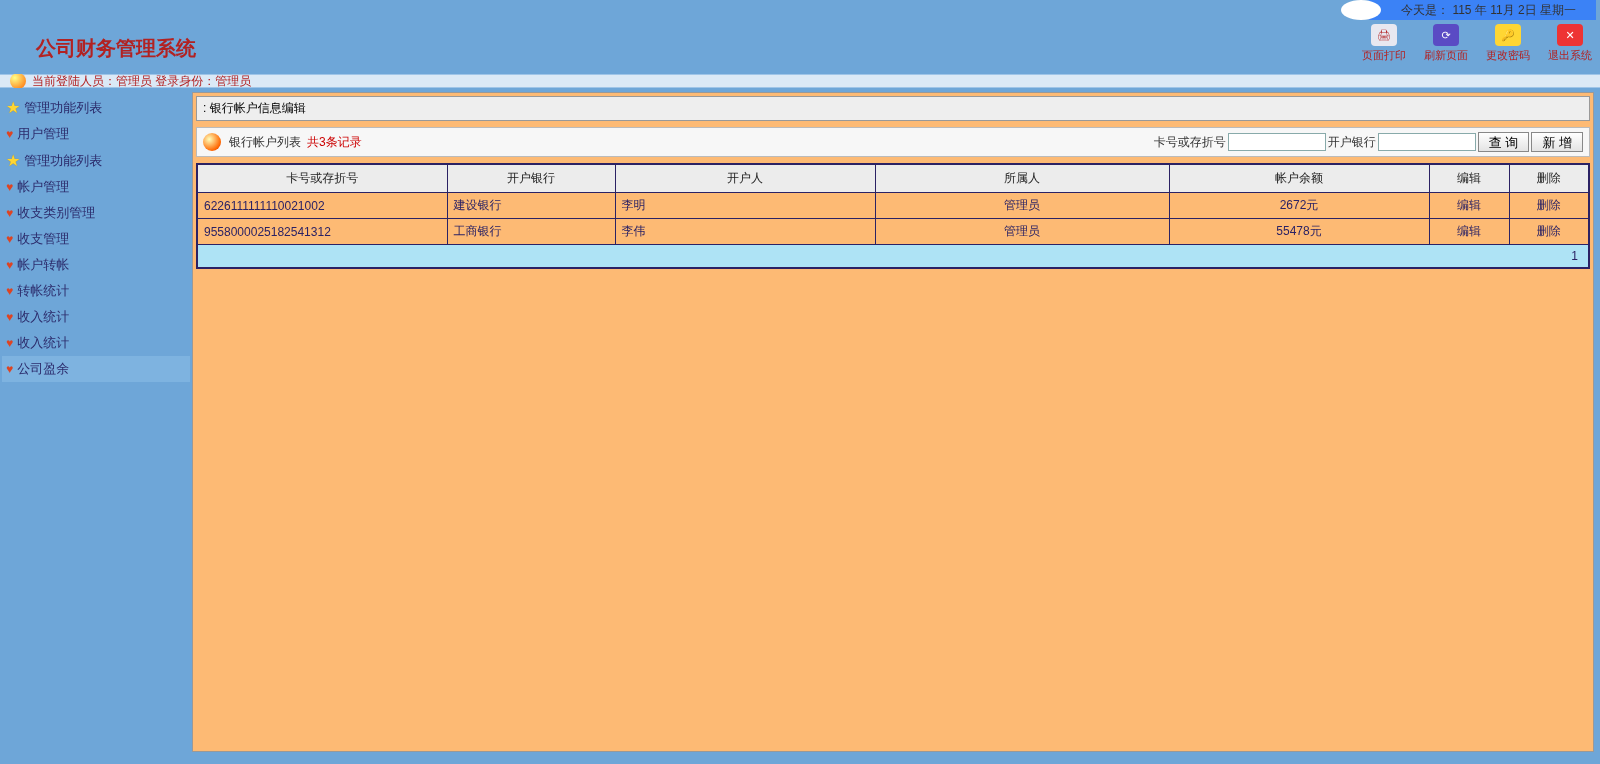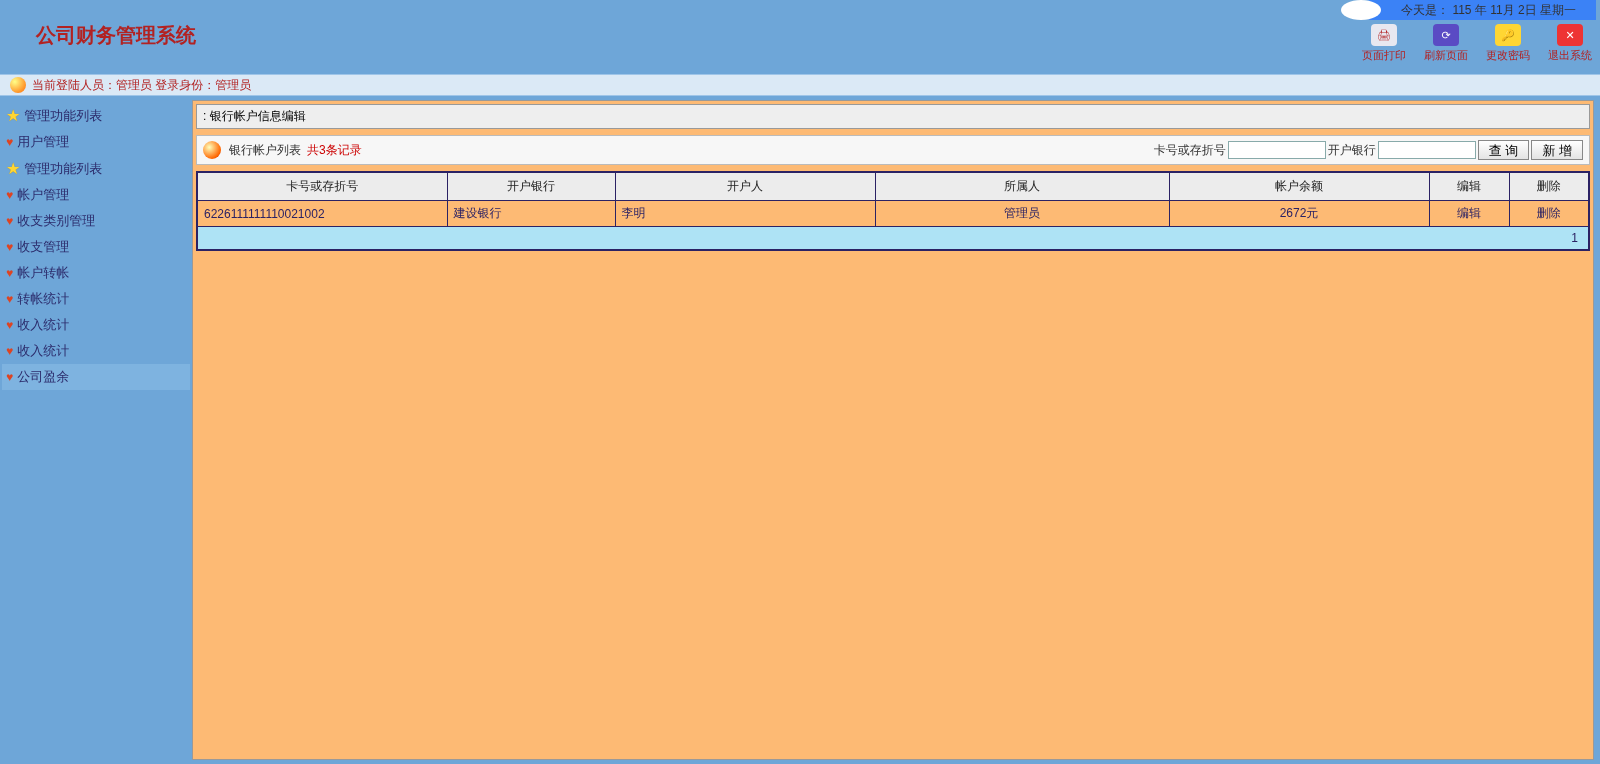--- a/index.html
+++ b/index.html
@@ -38,21 +38,21 @@
   left: -20px;
   top: 0;
 }
 
 
 .header {
   height: 52px;
   background: #6ea6d8;
   position: relative;
   display: flex;
-  align-items: flex-start;
+  align-items: center;
 }
 .app-title {
   color: #b22222;
   font-size: 20px;
   font-weight: bold;
   margin-left: 36px;
 }
 .toolbar {
   position: absolute;
   right: 8px;
@@ -77,21 +77,21 @@
   justify-content: center;
   margin-bottom: 2px;
 }
 .icon-print { background: #e8e8f0; }
 .icon-refresh { background: #5a4bc4; color: #fff; }
 .icon-lock { background: #ffd633; }
 .icon-close { background: #e33; color: #fff; }
 
 
 .login-bar {
-  height: 22px;
+  height: 14px;
   background: #dbe9f6;
   border-top: 1px solid #9fc5e8;
   border-bottom: 1px solid #9fc5e8;
   padding: 2px 10px;
   color: #b22222;
   display: flex;
   align-items: center;
   gap: 6px;
 }
 .login-bar .user-icon {
@@ -350,20 +350,29 @@
       <tbody id="tbody">
           <tr>
             <td>6226111111110021002</td>
             <td>建设银行</td>
             <td>李明</td>
             <td class="center">管理员</td>
             <td class="center">2672元</td>
             <td class="center"><span class="action-link">编辑</span></td>
             <td class="center"><span class="action-link">删除</span></td>
           </tr>
+          <tr>
+            <td>9558000025182541312</td>
+            <td>工商银行</td>
+            <td>李伟</td>
+            <td class="center">管理员</td>
+            <td class="center">55478元</td>
+            <td class="center"><span class="action-link">编辑</span></td>
+            <td class="center"><span class="action-link">删除</span></td>
+          </tr>
         </tbody>
       <tfoot>
         <tr class="pager-row">
           <td colspan="7"><span class="action-link">1</span></td>
         </tr>
       </tfoot>
     </table>
   </div>
 </div>
 

